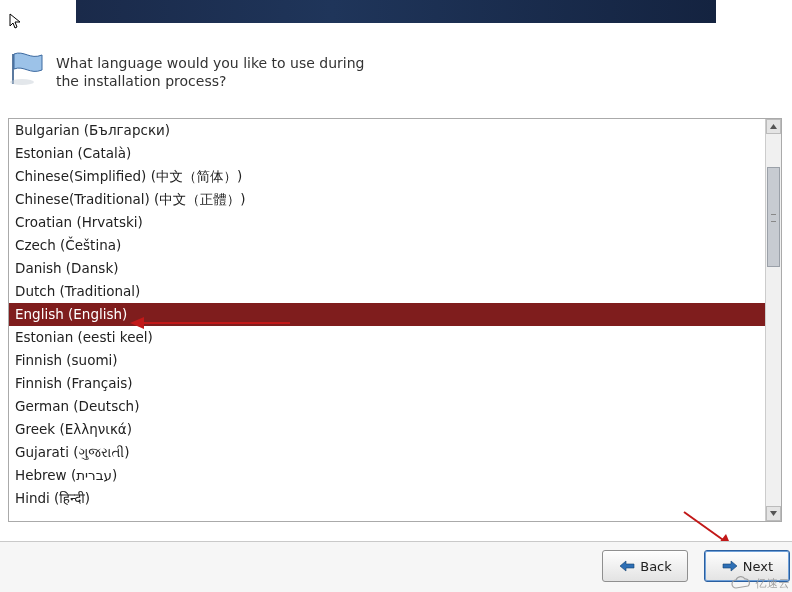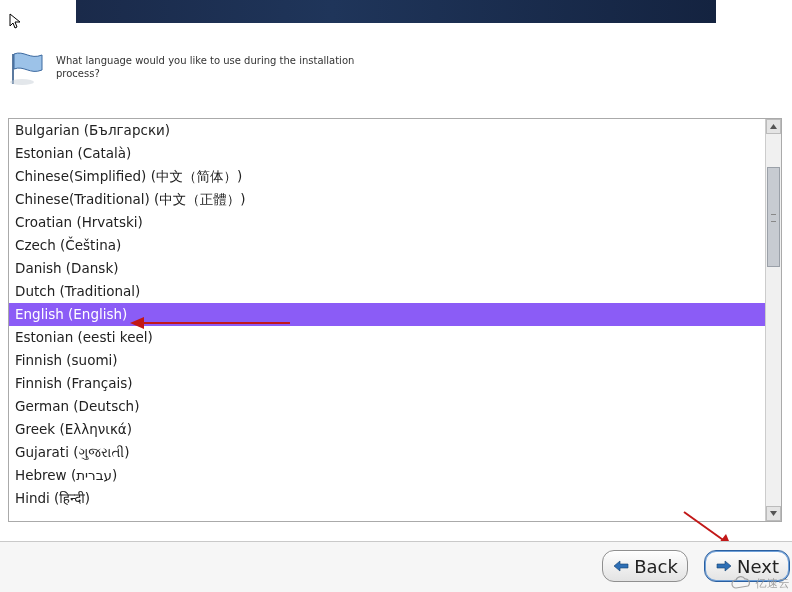--- a/index.html
+++ b/index.html
@@ -41,21 +41,21 @@
   }
   .flag-icon {
     width: 40px;
     height: 36px;
     margin-right: 10px;
     flex: none;
   }
   .prompt-text {
     max-width: 330px;
     line-height: 1.3;
-    font-size: 10px;
+    font-size: 14px;
     color: #333;
     padding-top: 4px;
   }
   .list-frame {
     position: absolute;
     left: 8px;
     top: 118px;
     width: 774px;
     height: 404px;
     border: 1px solid #aaa;
@@ -72,21 +72,21 @@
     box-sizing: border-box;
     height: 23px;
     line-height: 23px;
     padding-left: 6px;
     font-size: 13.5px;
     white-space: nowrap;
     cursor: pointer;
   }
   .list-item.first { }
   .list-item.selected {
-    background: #8b5cf6;
+    background: #7f1d1d;
     color: #fff;
   }
   .scrollbar {
     width: 15px;
     flex: none;
     background: #f0f0f0;
     position: relative;
     border-left: 1px solid #ccc;
   }
   .sb-btn {
@@ -125,27 +125,27 @@
     height: 51px;
     border-top: 1px solid #c9c9c9;
     background: #f6f6f6;
   }
   .btn {
     position: absolute;
     top: 8px;
     width: 84px;
     height: 30px;
     border: 1px solid #8f8f8f;
-    border-radius: 12px;
+    border-radius: 3px;
     background: linear-gradient(#fefefe, #e3e3e3);
     display: flex;
     align-items: center;
     justify-content: center;
     gap: 4px;
-    font-size: 18px;
+    font-size: 13px;
     cursor: pointer;
     box-shadow: 0 1px 0 #fff inset;
   }
   .btn.back { right: 104px; }
   .btn.next {
     right: 2px;
     border-color: #2a5fa0;
     box-shadow: 0 0 0 1px #6fa0d8 inset;
   }
   .arrow { width:18px; height:14px; flex:none; }

